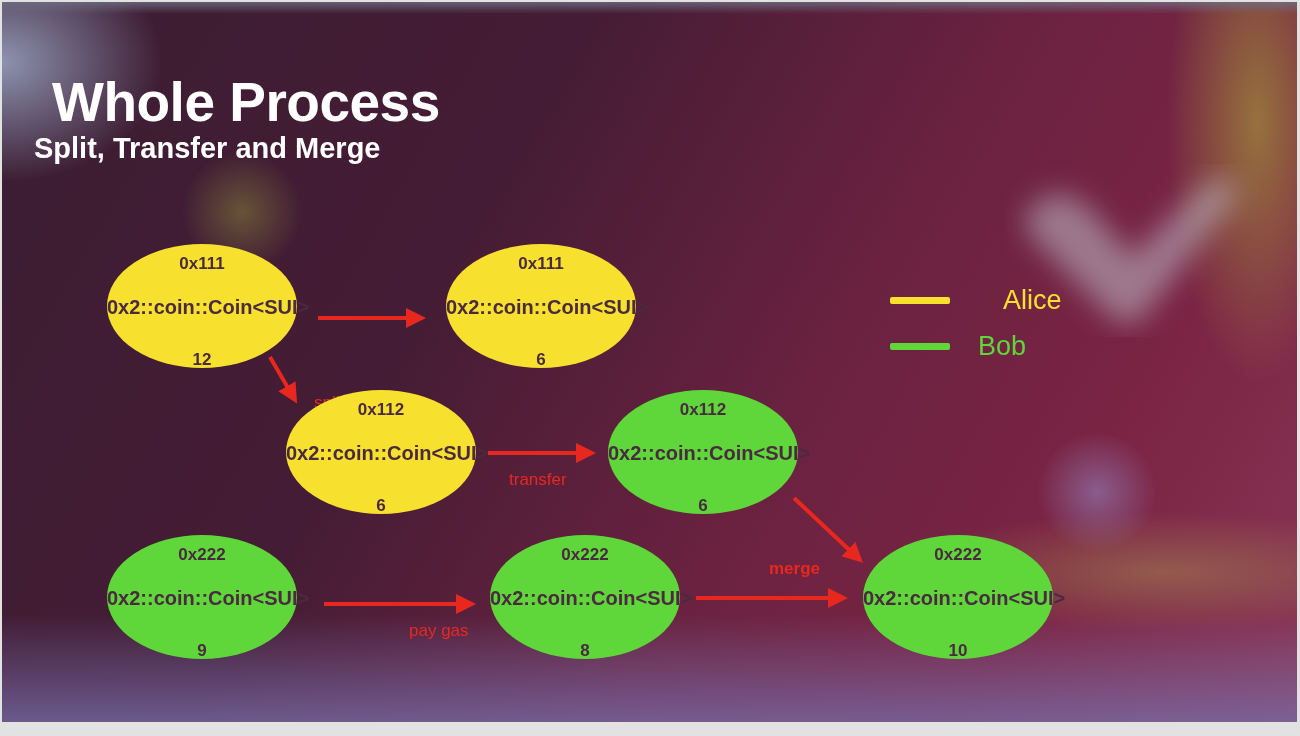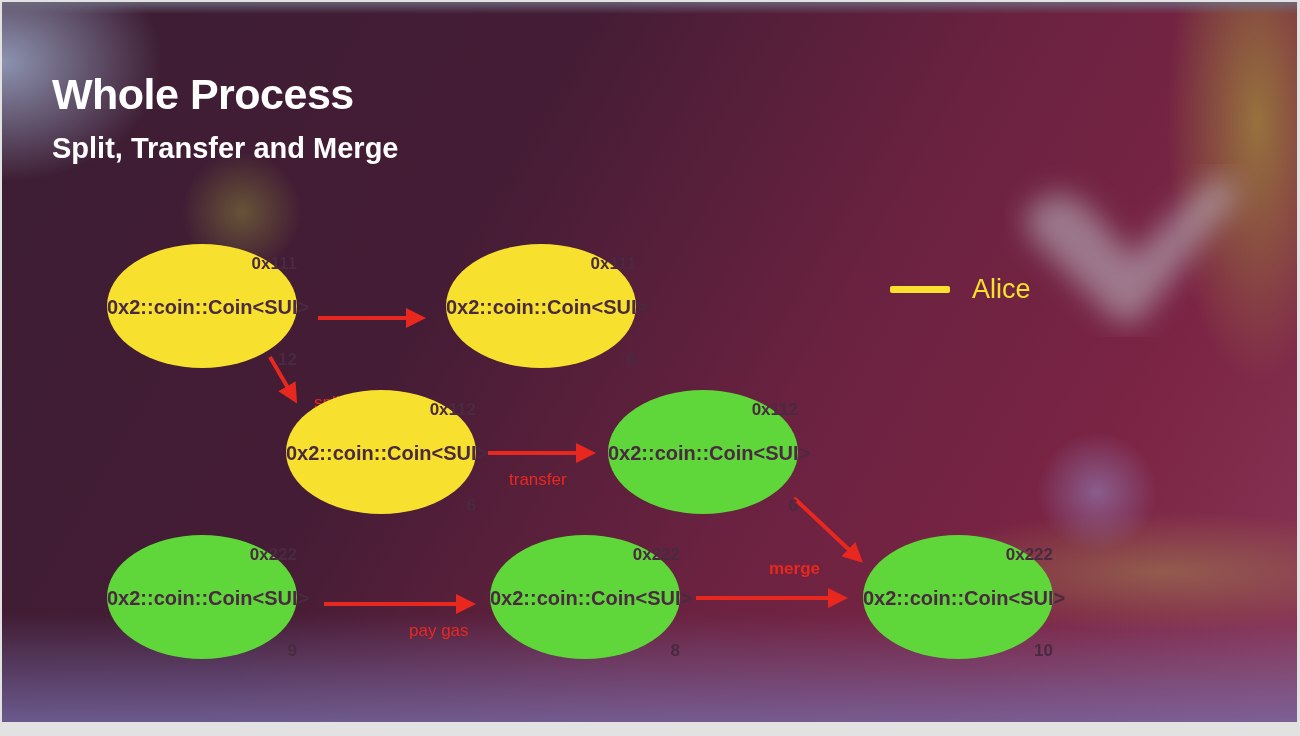--- a/index.html
+++ b/index.html
@@ -10,23 +10,23 @@
       radial-gradient(ellipse 160px 120px at 0px 60px, rgba(150,160,190,0.9), rgba(150,160,190,0) 100%),
       radial-gradient(ellipse 60px 60px at 240px 210px, rgba(150,150,60,0.45), rgba(150,150,60,0) 100%),
       radial-gradient(ellipse 60px 60px at 1095px 490px, rgba(150,140,200,0.55), rgba(150,140,200,0) 100%),
       radial-gradient(ellipse 90px 260px at 1255px 120px, rgba(160,140,60,0.75), rgba(160,140,60,0) 100%),
       radial-gradient(ellipse 260px 60px at 1160px 570px, rgba(170,150,80,0.45), rgba(170,150,80,0) 100%),
       linear-gradient(180deg, rgba(0,0,0,0) 85%, rgba(120,110,170,0.75) 100%),
       linear-gradient(120deg, #3b1e33 0%, #451c35 35%, #6a2240 60%, #7b2444 80%, #8a3656 100%);
   }
   .topband { position:absolute; left:0; top:0; width:100%; height:12px; background:linear-gradient(180deg, rgba(110,110,130,0.8), rgba(110,110,130,0)); }
   .heart { position:absolute; left:1000px; top:145px; width:260px; height:190px; }
-  .title { position:absolute; left:50px; top:68px; color:#ffffff; font-weight:bold; font-size:43px; letter-spacing:-0.5px; }
-  .subtitle { position:absolute; left:50px; top:130px; color:#ffffff; font-weight:bold; font-size:29px; }
-  .node { position:absolute; width:190px; height:124px; border-radius:50%; color:#4a2a40; font-weight:bold; text-align:right; }
+  .title { position:absolute; left:50px; top:68px; color:#ffffff; font-weight:bold; font-size:55px; letter-spacing:-0.5px; }
+  .subtitle { position:absolute; left:32px; top:130px; color:#ffffff; font-weight:bold; font-size:29px; }
+  .node { position:absolute; width:190px; height:124px; border-radius:50%; color:#4a2a40; font-weight:bold; text-align:center; }
   .node.alice { background:#f7e12e; }
   .node.bob { background:#5fd63a; }
   .node .addr { position:absolute; left:0; right:0; top:10px; font-size:17px; }
   .node .type { position:absolute; left:0; right:0; top:52px; font-size:20px; white-space:nowrap; }
   .node .val { position:absolute; left:0; right:0; top:106px; font-size:17px; }
   .edge-label { position:absolute; color:#e8281e; font-size:17px; }
   svg.arrows { position:absolute; left:0; top:0; width:1295px; height:720px; pointer-events:none; }
   .legend-item { position:absolute; display:flex; align-items:center; }
   .legend-swatch { width:60px; height:7px; border-radius:2px; margin-right:22px; }
   .legend-label { font-size:27px; }
@@ -97,17 +97,21 @@
     <div class="addr">0x222</div>
     <div class="type">0x2::coin::Coin&lt;SUI&gt;</div>
     <div class="val">8</div>
   </div>
   <div class="node bob" style="left:861px;top:533px;">
     <div class="addr">0x222</div>
     <div class="type">0x2::coin::Coin&lt;SUI&gt;</div>
     <div class="val">10</div>
   </div>
 
-  <div class="legend-item" style="left:888px;top:272px;">
+  <div class="legend-item" style="left:888px;top:283px;gap:31px;">
     <span class="legend-swatch" style="background:#f7e12e;"></span>
     <span class="legend-label" style="color:#f7e12e;">Alice</span>
+  </div>
+  <div class="legend-item" style="left:888px;top:329px;">
+    <span class="legend-swatch" style="background:#5fd63a;margin-right:28px;"></span>
+    <span class="legend-label" style="color:#5fd63a;">Bob</span>
   </div>
 </div>
 
 </body></html>

